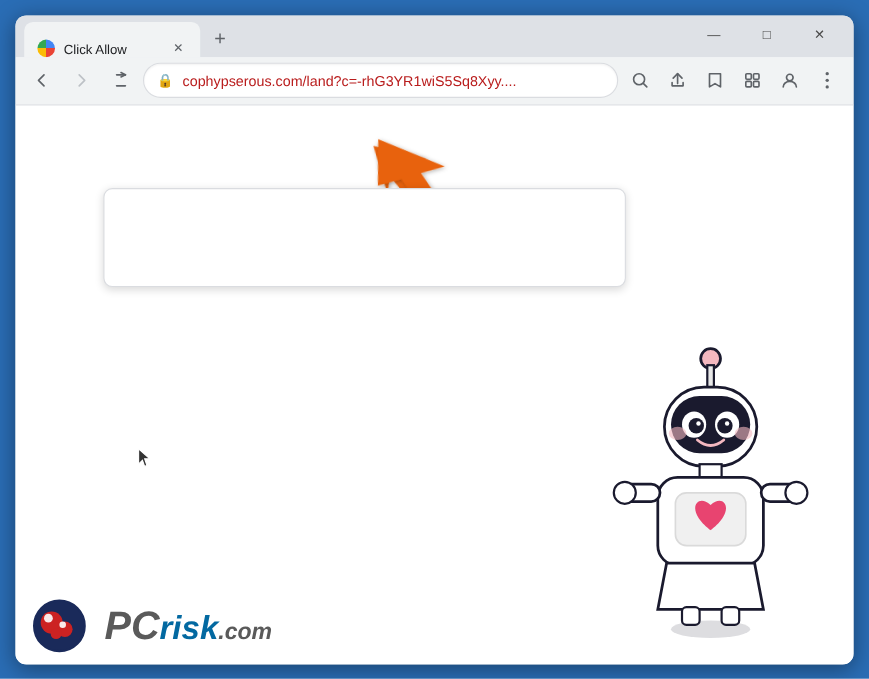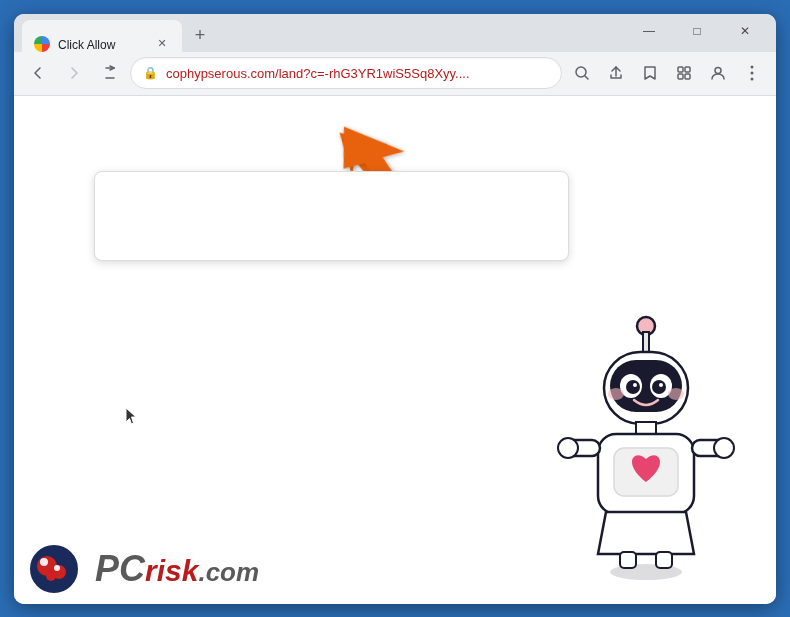--- a/index.html
+++ b/index.html
@@ -394,19 +394,19 @@
       <svg class="pcrisk-icon" viewBox="0 0 50 50" width="50" height="50">
         <circle cx="25" cy="25" r="23" fill="#1a2a5a" stroke="#1a2a5a" stroke-width="2"></circle>
         <circle cx="18" cy="22" r="10" fill="#cc2222"></circle>
         <circle cx="30" cy="28" r="7" fill="#cc2222"></circle>
         <circle cx="22" cy="32" r="5" fill="#cc2222"></circle>
         <circle cx="15" cy="18" r="4" fill="white" opacity="0.9"></circle>
         <circle cx="28" cy="24" r="3" fill="white" opacity="0.9"></circle>
       </svg>
       <div style="display:flex;align-items:baseline;">
         <span class="pcrisk-text" style="color:#5a5a5a;font-size:36px;font-weight:900;font-style:italic;font-family:Arial,sans-serif;">PC</span>
-        <span class="pcrisk-text" style="color:#b91c1c;font-size:30px;font-weight:900;font-style:italic;font-family:Arial,sans-serif;">risk</span>
-        <span style="color:#5a5a5a;font-size:26px;font-weight:700;font-style:italic;font-family:Arial,sans-serif;">.com</span>
+        <span class="pcrisk-text" style="color:#0369a1;font-size:30px;font-weight:900;font-style:italic;font-family:Arial,sans-serif;">risk</span>
+        <span style="color:#5a5a5a;font-size:21px;font-weight:700;font-style:italic;font-family:Arial,sans-serif;">.com</span>
       </div>
     </div>
 
   </div>
 </div>
 
 </body></html>

